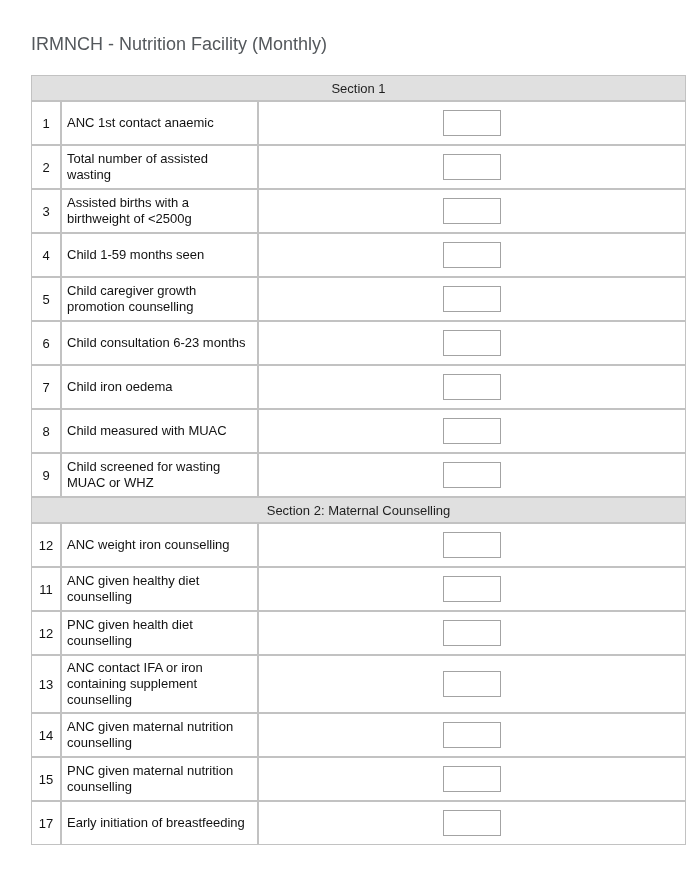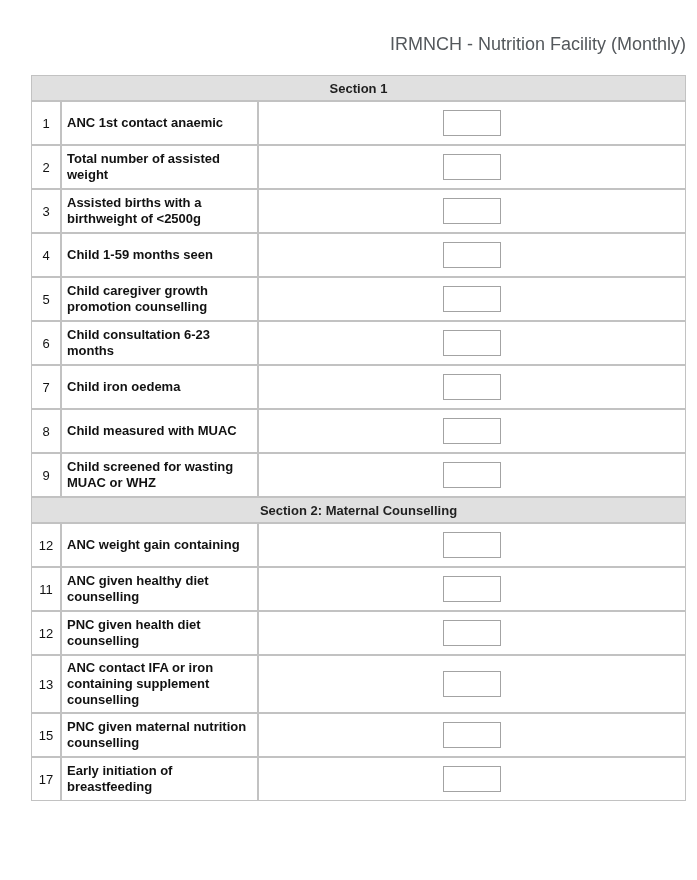--- a/index.html
+++ b/index.html
@@ -7,63 +7,62 @@
     padding: 0;
     width: 697px;
     height: 880px;
     overflow: hidden;
     background: #ffffff;
     font-family: "Liberation Sans", sans-serif;
   }
   .page-title {
     width: 655px;
     margin: 34px 0 0 31px;
-    text-align: right;
+    text-align: left;
     color: #54585c;
     font-size: 18px;
     font-weight: 400;
     line-height: 21px;
   }
   table.entry-table {
     margin: 20px 0 0 31px;
     width: 655px;
     border-collapse: separate;
     border-spacing: 0;
     table-layout: fixed;
   }
   col.c-num   { width: 30px; }
   col.c-label { width: 197px; }
   col.c-value { width: auto; }
   th.section {
     background: #e0e0e0;
     border: 1px solid #c2c2c2;
     height: 24px;
     font-size: 13px;
-    font-weight: bold;
+    font-weight: normal;
     color: #1f1f1f;
     text-align: center;
     vertical-align: middle;
     padding: 0;
   }
   td {
     border: 1px solid #c2c2c2;
     font-size: 13px;
     color: #121212;
     vertical-align: middle;
     background: #ffffff;
   }
   td.num {
     height: 42px;
     text-align: center;
     padding: 0 2px;
   }
   td.label {
     padding: 4px 5px;
     line-height: 16px;
-    font-weight: bold;
   }
   td.value {
     padding: 0;
   }
   input.entry {
     display: block;
     margin: 0 auto;
     width: 58px;
     height: 26px;
     box-sizing: border-box;
@@ -96,21 +95,21 @@
   <tr>
     <td class="num">1</td>
     <td class="label">ANC 1st contact anaemic</td>
     <td class="value">
       <input type="text" class="entry" style="">
     </td>
   </tr>
 
   <tr>
     <td class="num">2</td>
-    <td class="label">Total number of assisted weight</td>
+    <td class="label">Total number of assisted wasting</td>
     <td class="value">
       <input type="text" class="entry" style="">
     </td>
   </tr>
 
   <tr>
     <td class="num">3</td>
     <td class="label">Assisted births with a birthweight of &lt;2500g</td>
     <td class="value">
       <input type="text" class="entry" style="">
@@ -164,21 +163,21 @@
       <input type="text" class="entry" style="">
     </td>
   </tr>
 
   <tr>
     <th class="section" colspan="3">Section 2: Maternal Counselling</th>
   </tr>
 
   <tr>
     <td class="num">12</td>
-    <td class="label">ANC weight gain containing</td>
+    <td class="label">ANC weight iron counselling</td>
     <td class="value">
       <input type="text" class="entry" style="">
     </td>
   </tr>
 
   <tr>
     <td class="num">11</td>
     <td class="label">ANC given healthy diet counselling</td>
     <td class="value">
       <input type="text" class="entry" style="">
@@ -194,20 +193,27 @@
   </tr>
 
   <tr>
     <td class="num">13</td>
     <td class="label">ANC contact IFA or iron containing supplement counselling</td>
     <td class="value">
       <input type="text" class="entry" style="">
     </td>
   </tr>
 
+  <tr>
+    <td class="num">14</td>
+    <td class="label">ANC given maternal nutrition counselling</td>
+    <td class="value">
+      <input type="text" class="entry" style="">
+    </td>
+  </tr>
 
   <tr>
     <td class="num">15</td>
     <td class="label">PNC given maternal nutrition counselling</td>
     <td class="value">
       <input type="text" class="entry" style="">
     </td>
   </tr>
 
 

